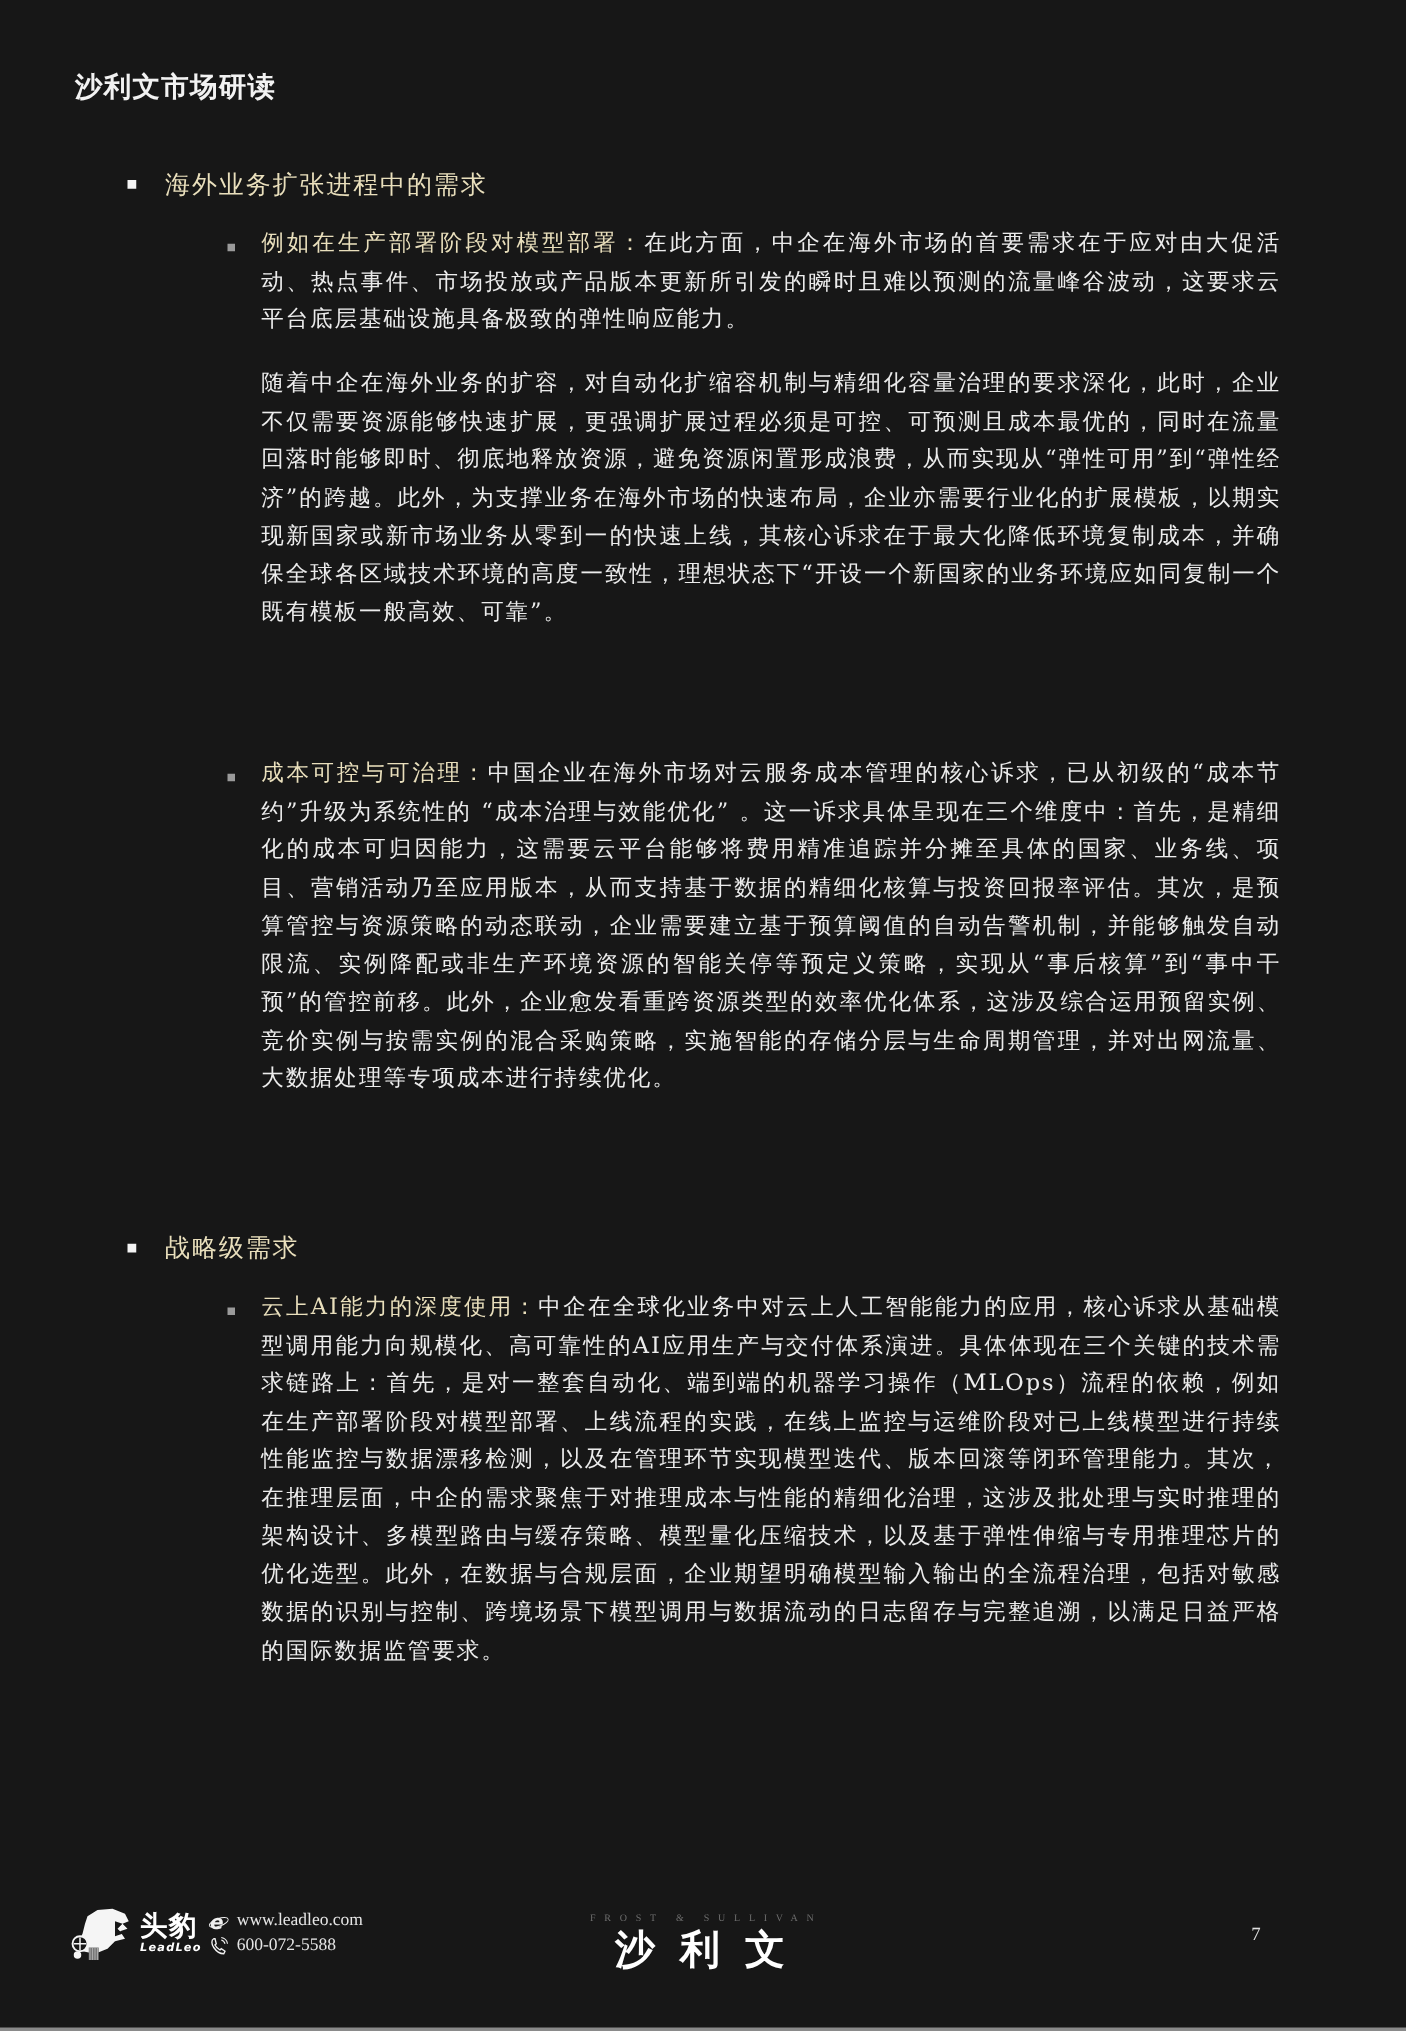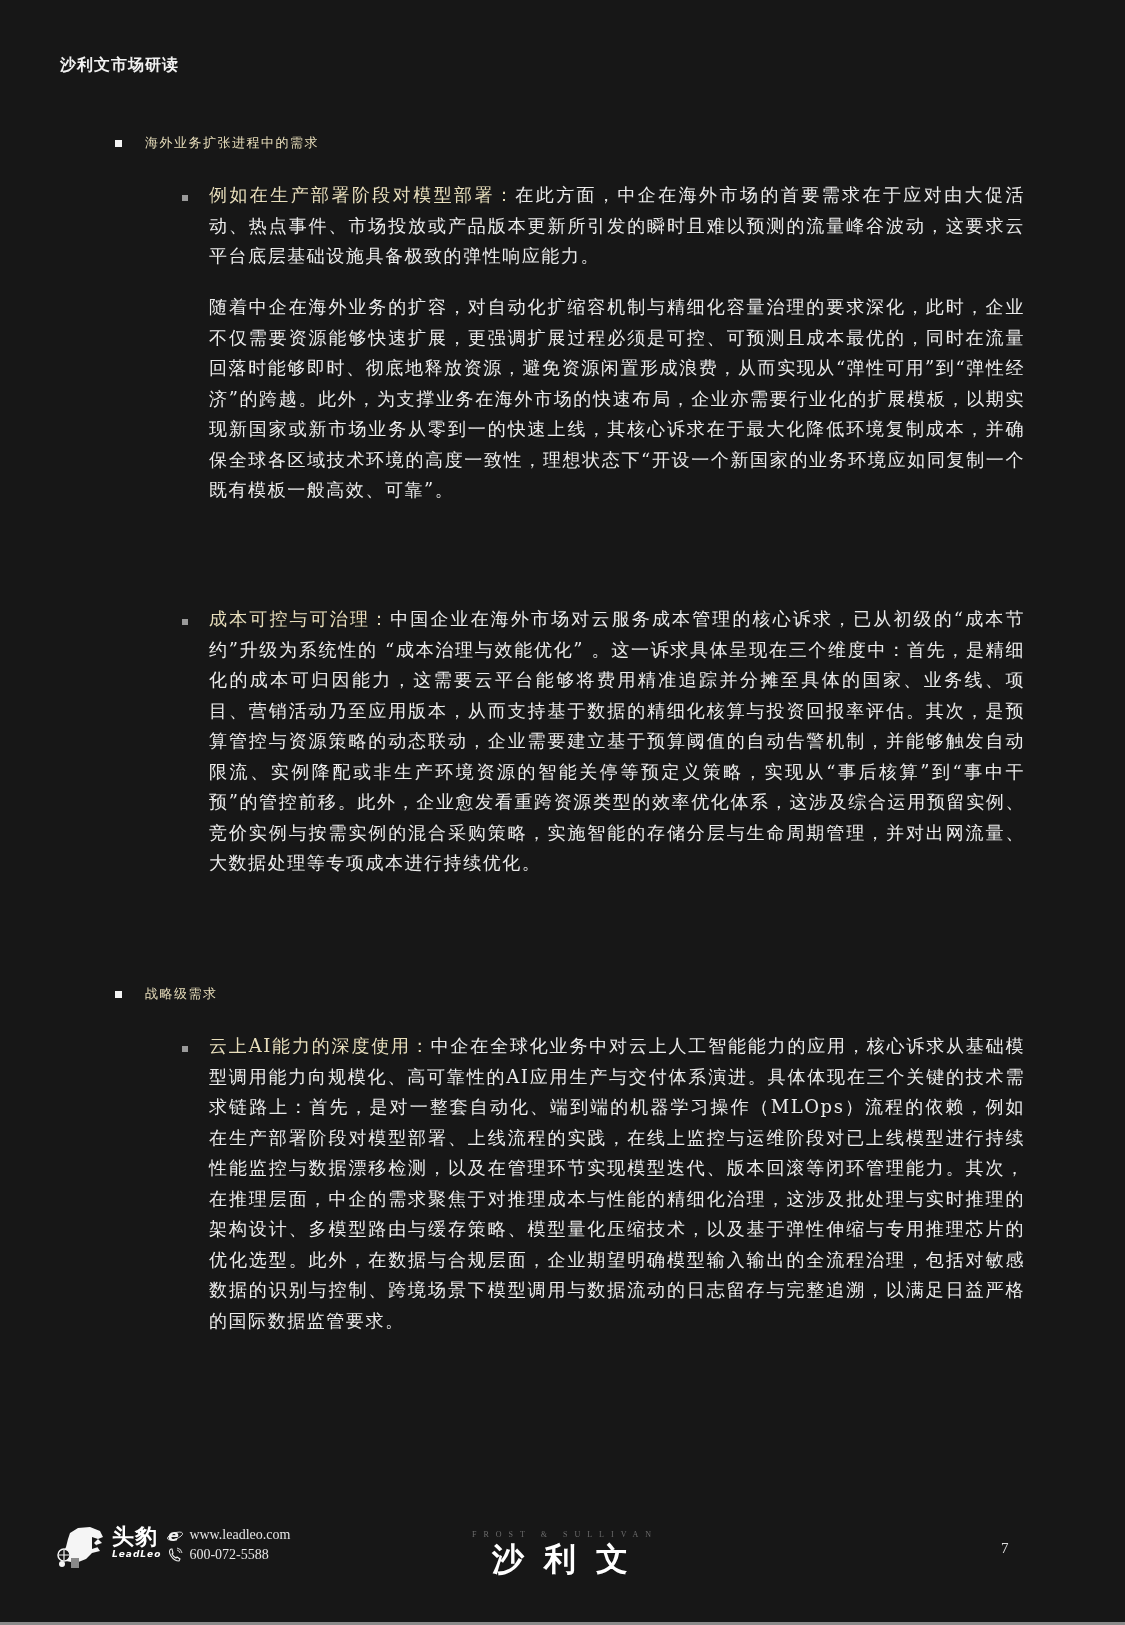--- a/index.html
+++ b/index.html
@@ -12,35 +12,35 @@
     height: 1625px;
     position: relative;
     overflow: hidden;
     font-family: "DejaVu Serif", "Liberation Serif", serif;
     color: #ececec;
   }
   .page-header {
     position: absolute;
     left: 60px;
     top: 55px;
-    font-size: 16px;
+    font-size: 22px;
     font-weight: bold;
     color: #f2f2f2;
     letter-spacing: 1px;
   }
   .content {
     position: absolute;
     left: 0;
     top: 0;
     width: 1125px;
   }
   .l1 {
     position: absolute;
-    left: 115px;
-    font-size: 13px;
+    left: 102px;
+    font-size: 20px;
     color: #e9dfbc;
     letter-spacing: 1.5px;
     display: flex;
     align-items: center;
   }
   .l1 .sq {
     width: 7px;
     height: 7px;
     background: #f4f4f4;
     display: inline-block;
@@ -72,20 +72,21 @@
     margin: 0;
   }
   .lead {
     color: #e9dfbc;
   }
   .footer-logo {
     position: absolute;
     left: 56px;
     top: 1525px;
     display: flex;
+    align-items: center;
   }
   .leo-icon {
     width: 50px;
     height: 44px;
   }
   .brand {
     display: flex;
     flex-direction: column;
     margin-left: 6px;
     margin-right: 6px;

